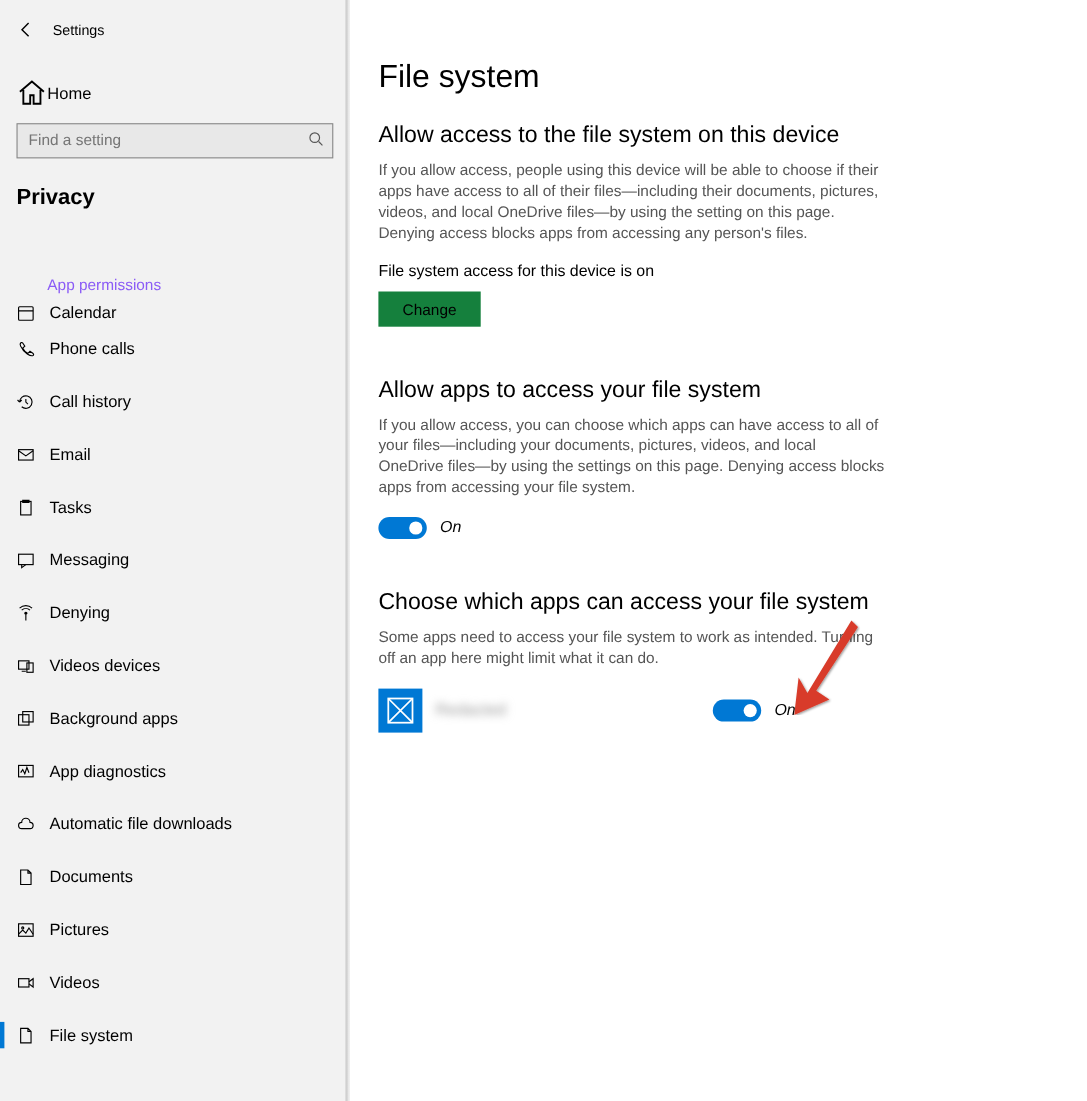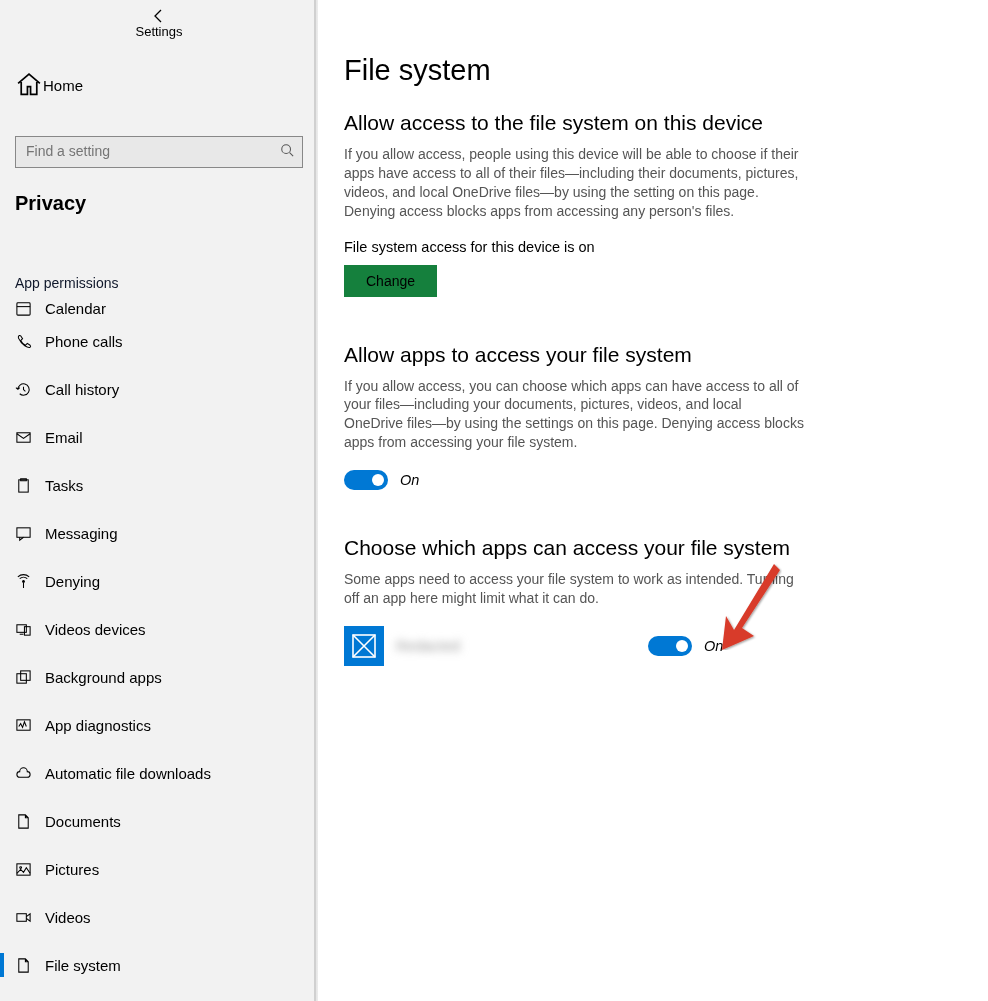--- a/index.html
+++ b/index.html
@@ -17,44 +17,43 @@
   .sidebar {
     width: 318px;
     height: 100%;
     background: #f2f2f2;
     position: relative;
     overflow: hidden;
   }
   .topbar {
     display: flex;
     align-items: center;
-    padding: 8px 0 8px 0;
+    padding: 22px 0 8px 0;
     height: 40px;
-    flex-direction: column;
   }
   .back-btn {
     width: 48px;
     display: flex;
     justify-content: center;
     align-items: center;
     cursor: pointer;
   }
   .back-btn svg { width: 16px; height: 16px; }
   .topbar-title { font-size: 13px; }
   .home-row {
     display: flex;
     align-items: center;
     padding: 9px 15px;
     margin-top: 22px;
     cursor: pointer;
   }
   .home-row .ico { width: 28px; display:flex; align-items:center; }
   .home-row .lbl { font-size: 15px; }
   .searchbox {
-    margin: 28px 15px 10px 15px;
+    margin: 4px 15px 10px 15px;
     height: 32px;
     border: 1px solid #888;
     background: #e8e8e8;
     display: flex;
     align-items: center;
     justify-content: space-between;
     padding: 0 8px 2px 10px;
   }
   .searchbox input {
     border: none;
@@ -66,22 +65,23 @@
   }
   .searchbox .srch-ico svg { width: 14px; height: 14px; }
   .category-label {
     font-size: 20px;
     font-weight: 700;
     padding: 14px 15px 10px 15px;
   }
   .section-spacer { height: 44px; }
   .section-header {
     font-size: 14px;
-    color: #0f172a;
+    color: #8b5cf6;
     padding: 6px 15px 10px 15px;
+    margin-left: 28px;
   }
   .nav-list {
     overflow-y: hidden;
     height: 730px;
     position: relative;
   }
   .nav-item {
     display: flex;
     align-items: center;
     padding: 0 15px;

